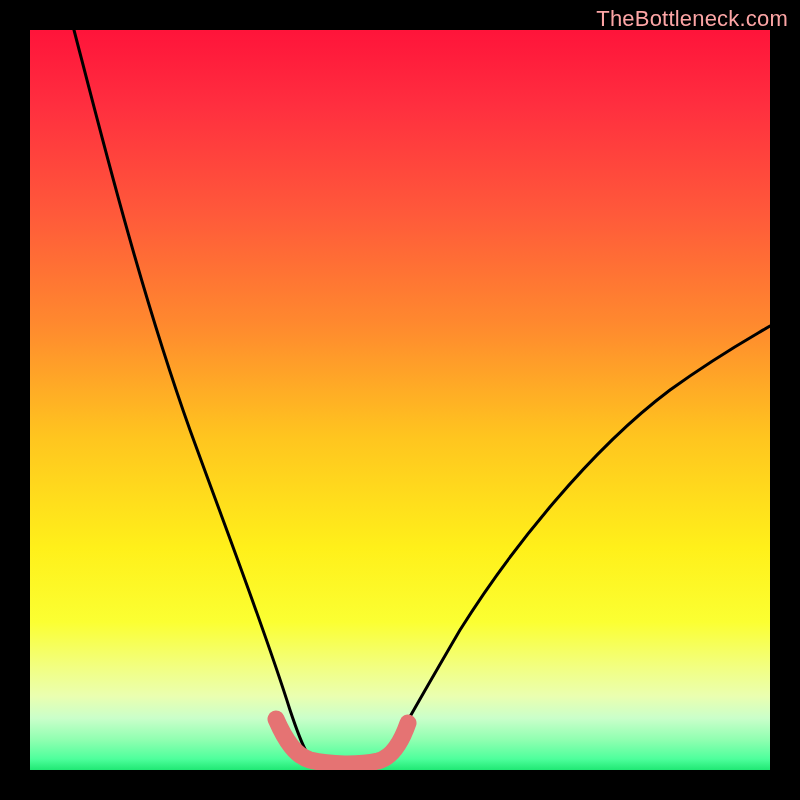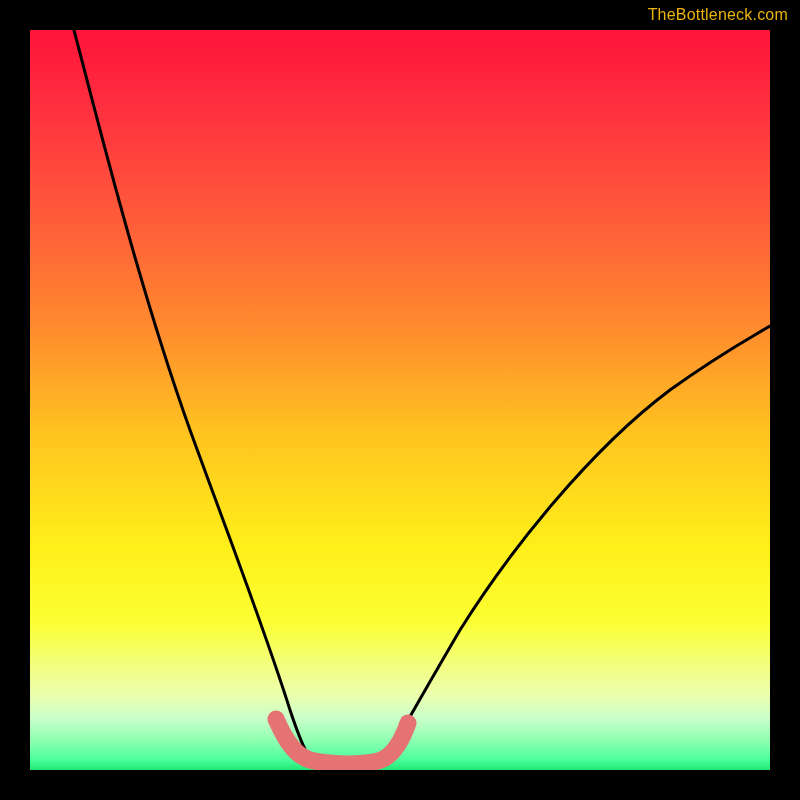--- a/index.html
+++ b/index.html
@@ -38,22 +38,22 @@
     position: absolute;
     left: 0;
     top: 0;
     width: 740px;
     height: 740px;
   }
   .watermark {
     position: absolute;
     top: 6px;
     right: 12px;
-    color: #eab308;
-    font-size: 16px;
+    color: #fca5a5;
+    font-size: 22px;
     letter-spacing: 0.2px;
     font-weight: 500;
   }
 </style>
 </head>
 <body>
 
 <div class="frame" style="background: rgb(0, 0, 0);">
   <div class="plot">
     <svg class="gradient" viewBox="0 0 740 740" preserveAspectRatio="none">

